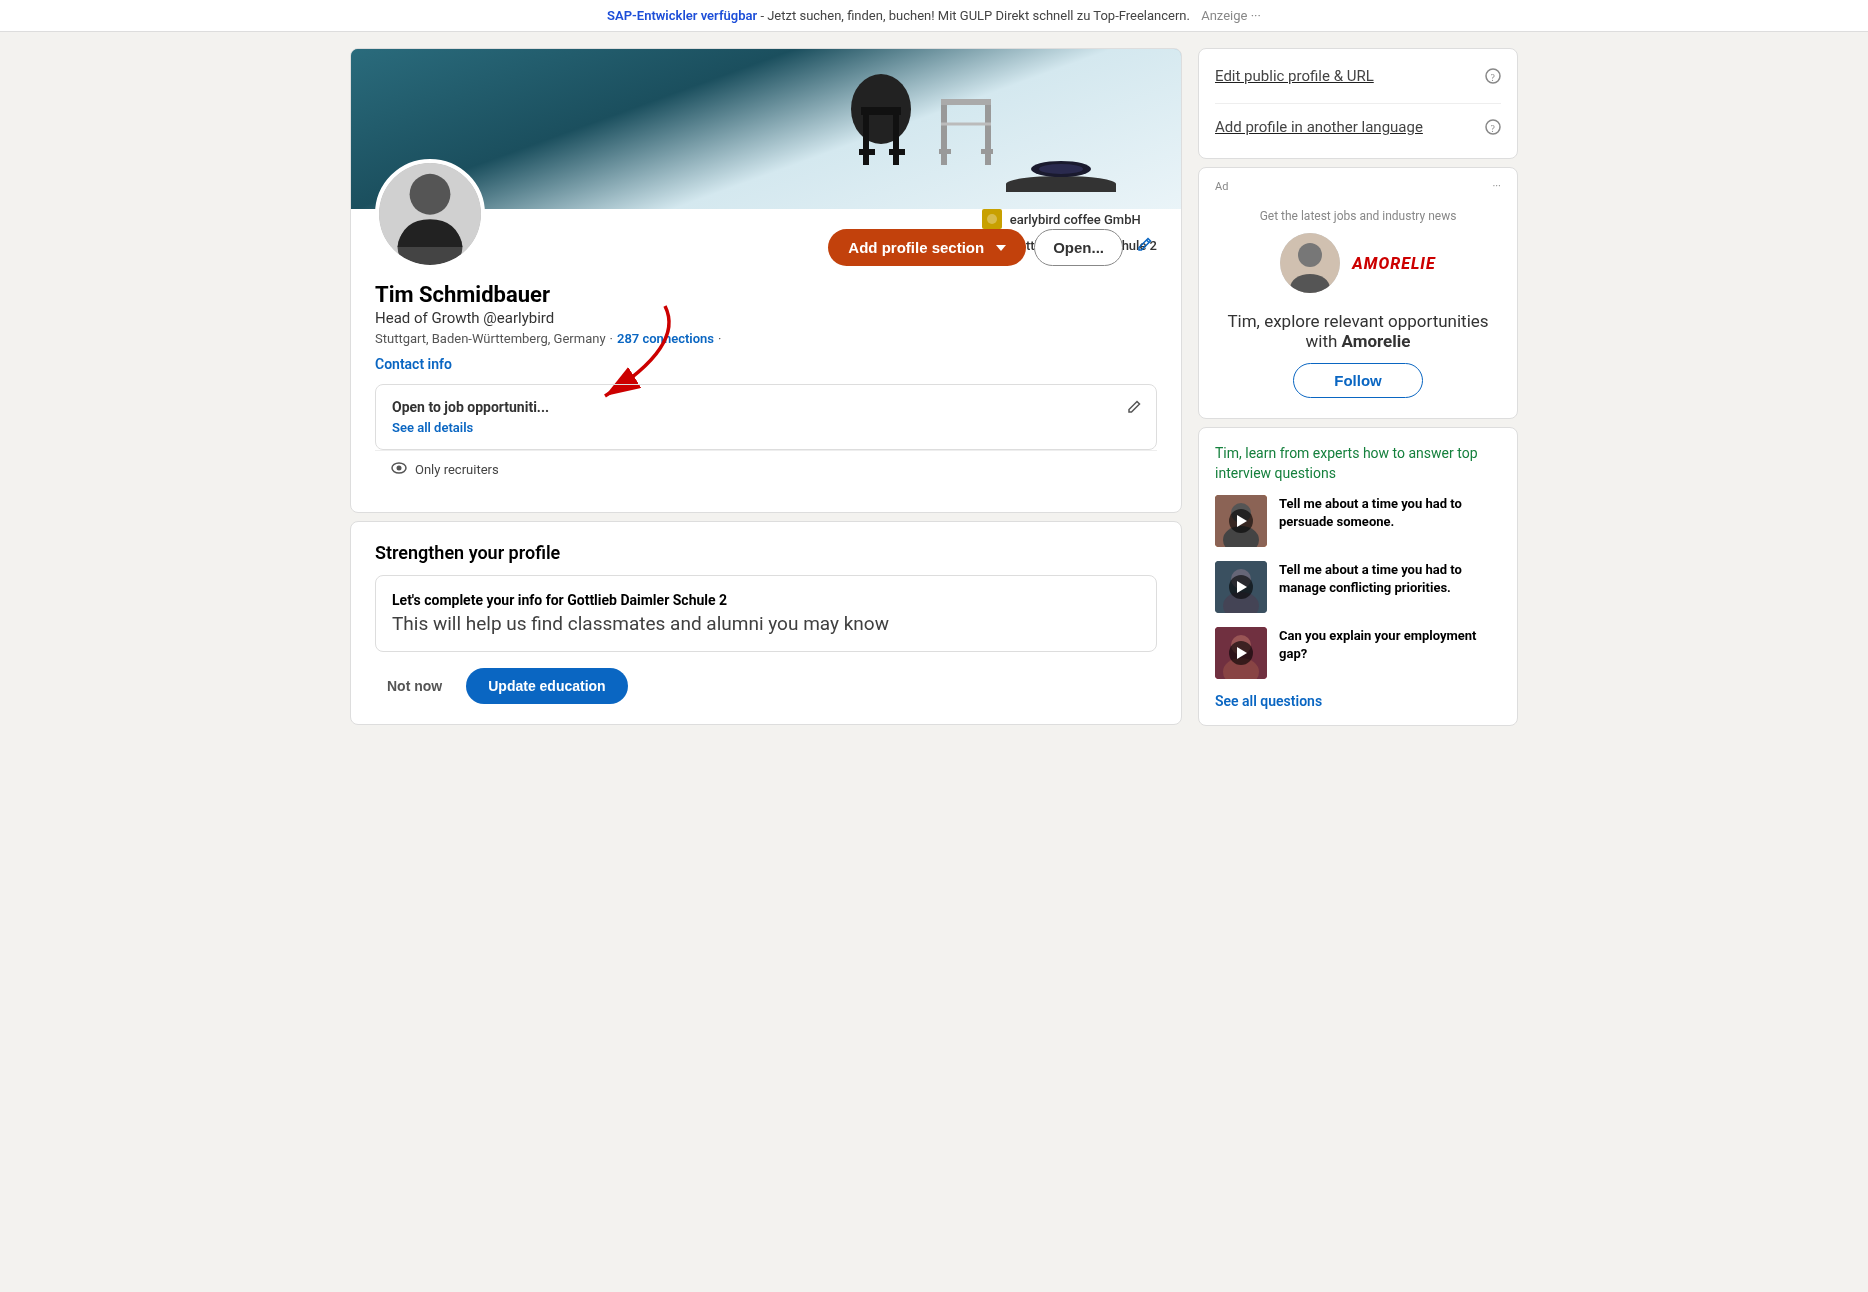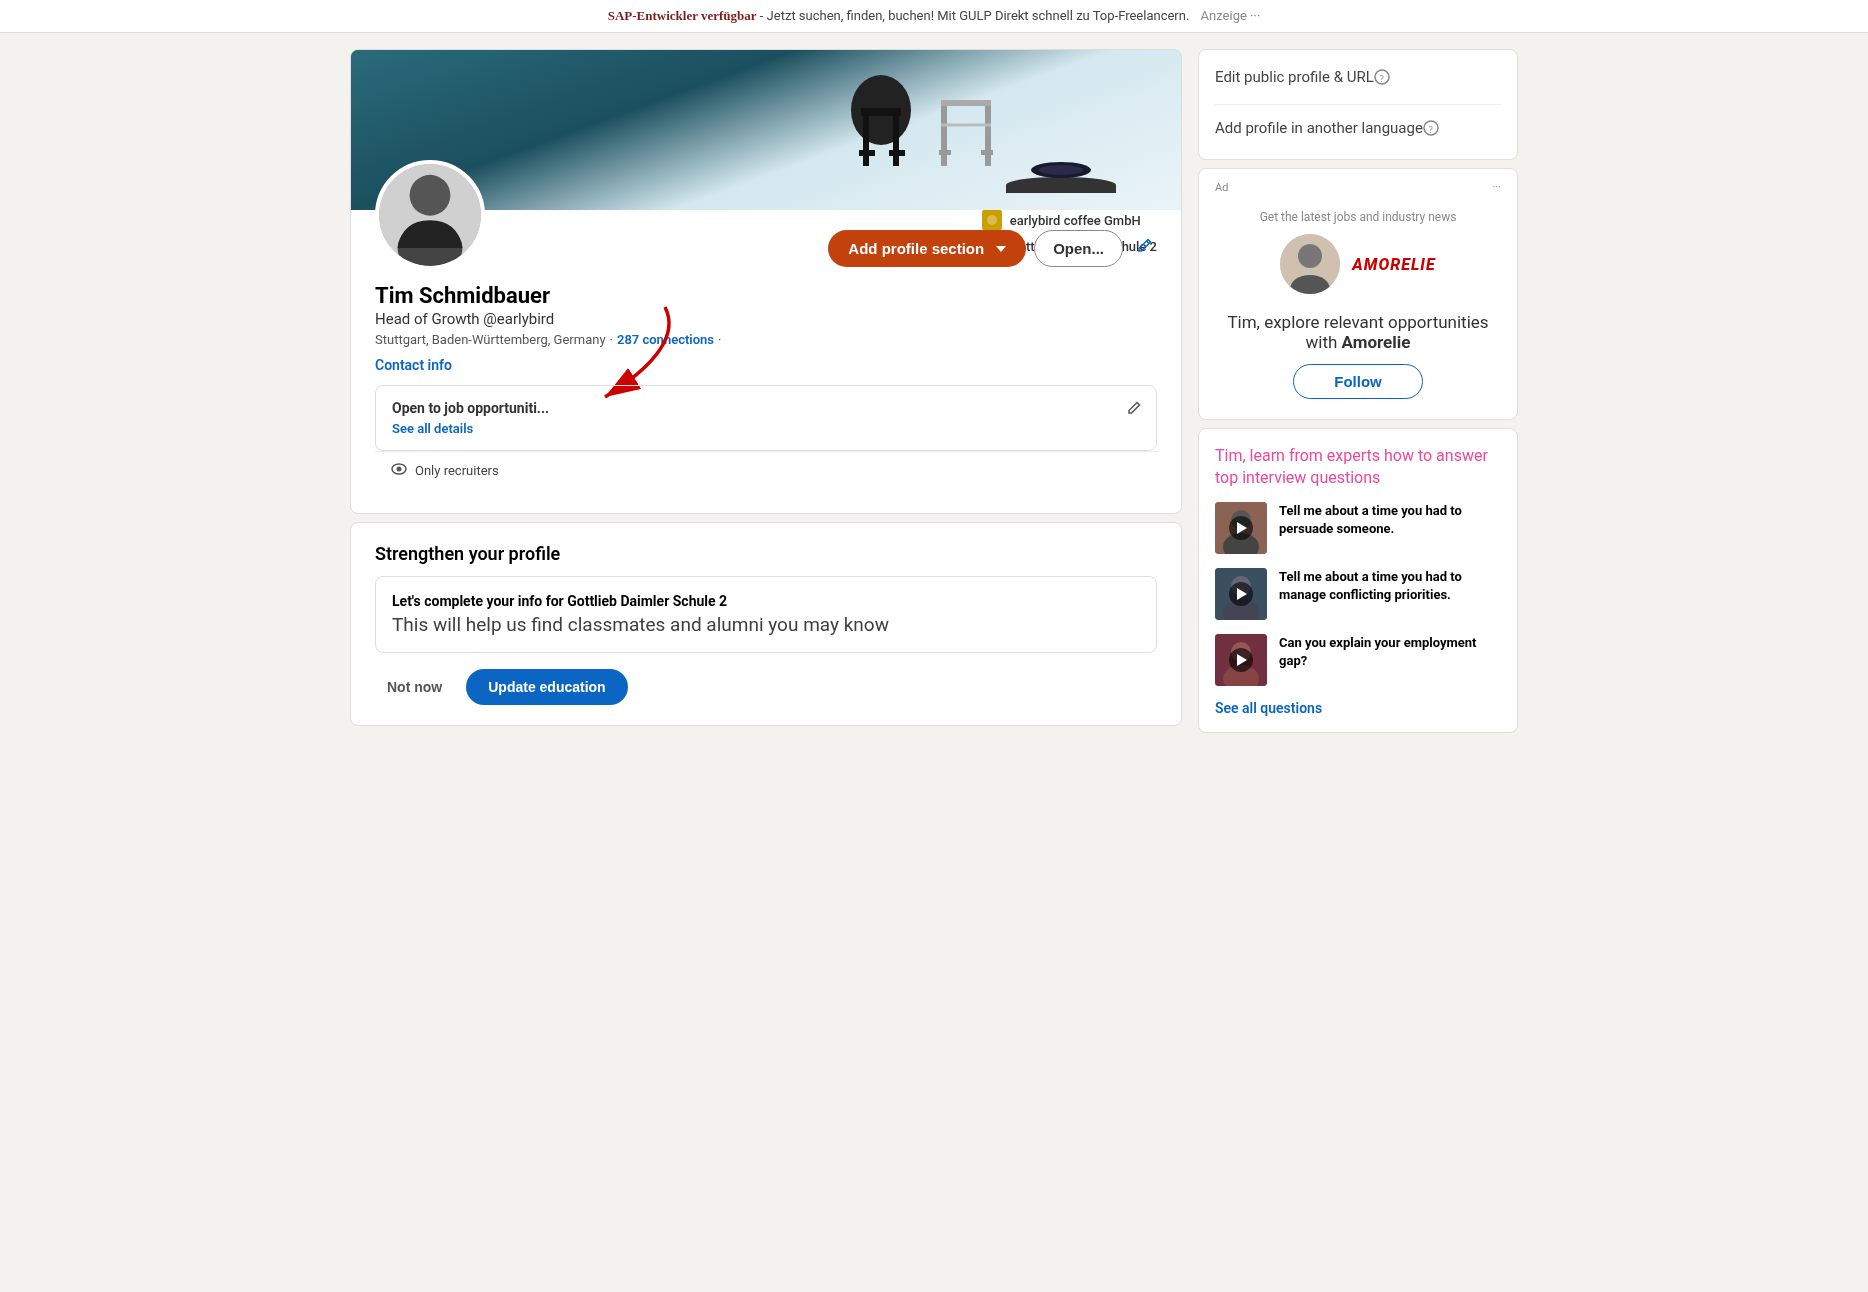--- a/index.html
+++ b/index.html
@@ -13,24 +13,23 @@
     
     .top-banner {
       background: #fff;
       text-align: center;
       padding: 8px 16px;
       font-size: 13px;
       color: #444;
       border-bottom: 1px solid #ddd;
     }
     .top-banner .banner-link {
-      color: #7f1d1d;
+      color: #1d4ed8;
       font-weight: 600;
       text-decoration: none;
-      font-family: Liberation Serif, serif;
     }
     .top-banner .banner-anzeige {
       color: #888;
       margin-left: 8px;
     }
     .top-banner .dots {
       color: #888;
     }
 
     
@@ -347,22 +346,24 @@
 
     .sidebar-card-title {
       font-size: 15px;
       color: #444;
       margin-bottom: 4px;
     }
 
     .sidebar-link-btn {
       display: flex;
       align-items: center;
+      justify-content: space-between;
       cursor: pointer;
       padding: 2px 0;
+      text-decoration: underline;
     }
 
     .question-mark-icon {
       color: #666;
       font-size: 16px;
     }
 
     .sidebar-divider {
       border: none;
       border-top: 1px solid #eee;
@@ -431,22 +432,22 @@
     
     .interview-card {
       background: #fff;
       border-radius: 8px;
       border: 1px solid #ddd;
       padding: 16px;
       margin-bottom: 8px;
     }
 
     .interview-title {
-      font-size: 16px;
-      color: #ec4899;
+      font-size: 14px;
+      color: #15803d;
       line-height: 1.4;
       margin-bottom: 12px;
     }
 
     .interview-item {
       display: flex;
       gap: 12px;
       align-items: flex-start;
       margin-bottom: 14px;
     }

